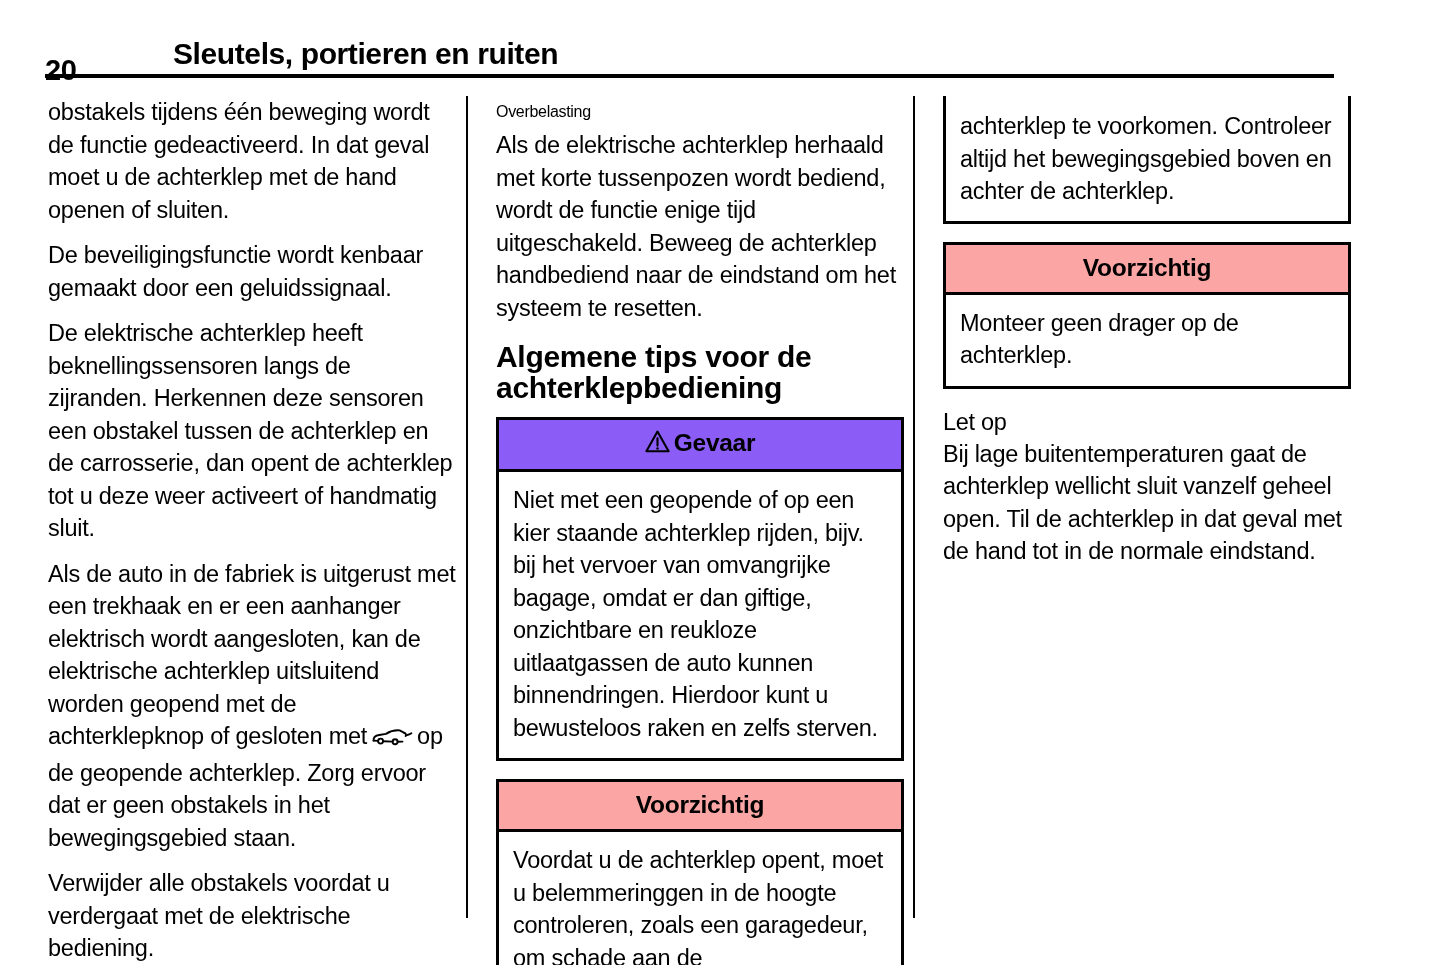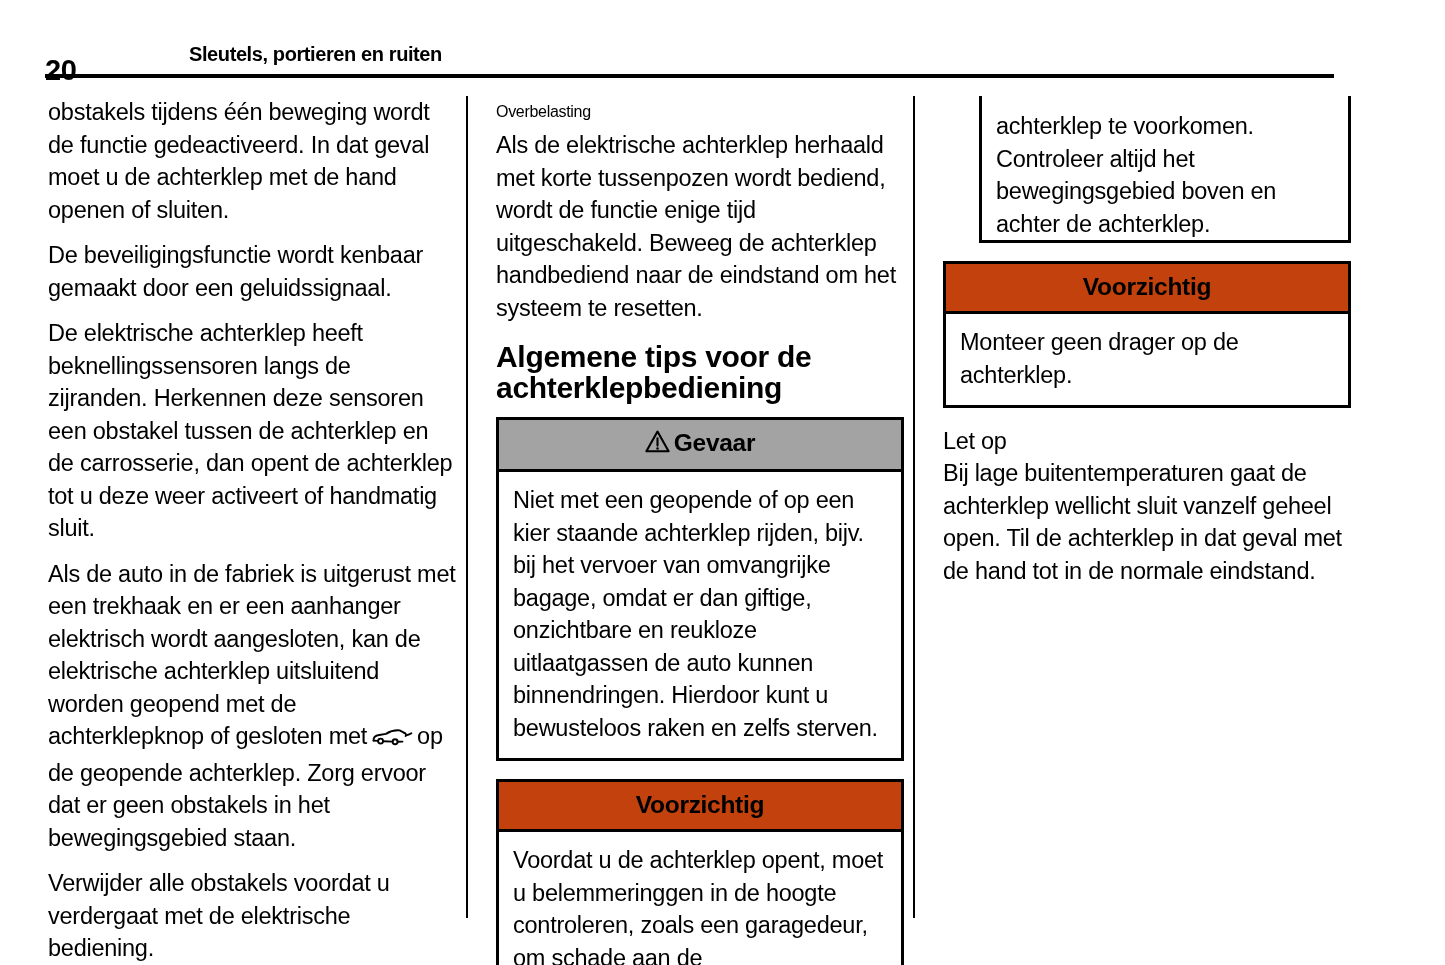--- a/index.html
+++ b/index.html
@@ -28,23 +28,23 @@
     position: absolute;
     left: 0;
     top: 16px;
     font-size: 29px;
     font-weight: bold;
     letter-spacing: -0.3px;
     line-height: 40px;
   }
   #chapter-title {
     position: absolute;
-    left: 144px;
+    left: 128px;
     top: 0;
-    font-size: 20px;
+    font-size: 30px;
     font-weight: bold;
     letter-spacing: -0.4px;
     line-height: 40px;
     white-space: nowrap;
   }
   #header-rule {
     position: absolute;
     left: 45px;
     top: 74px;
     width: 1289px;
@@ -118,24 +118,24 @@
   .callout-header {
     border: 3px solid #000000;
     text-align: center;
     font-size: 24.5px;
     font-weight: bold;
     letter-spacing: -0.3px;
     padding: 9px 4px 10px 4px;
     line-height: 28px;
   }
   .callout-header.danger {
-    background: #a3a3a3;
+    background: #8b5cf6;
   }
   .callout-header.caution {
-    background: #c2410c;
+    background: #fca5a5;
   }
   .callout-body {
     border-left: 3px solid #000000;
     border-right: 3px solid #000000;
     border-bottom: 3px solid #000000;
     border-top: 0;
     padding: 12px 14px 14px 14px;
   }
   .callout-body p {
     margin: 0;
@@ -149,22 +149,21 @@
     padding-bottom: 0;
     height: 172px;
   }
   
   .callout.continued-above {
     margin-top: 0;
   }
   .callout.continued-above .callout-body {
     border-top: 0;
     padding-top: 14px;
-    padding-bottom: 0;
-    margin-left: 36px;
+    padding-bottom: 13px;
   }
 
   
   .warn-triangle-icon {
     display: inline-block;
     vertical-align: -2px;
     margin-right: 4px;
   }
   .tailgate-icon {
     display: inline-block;

